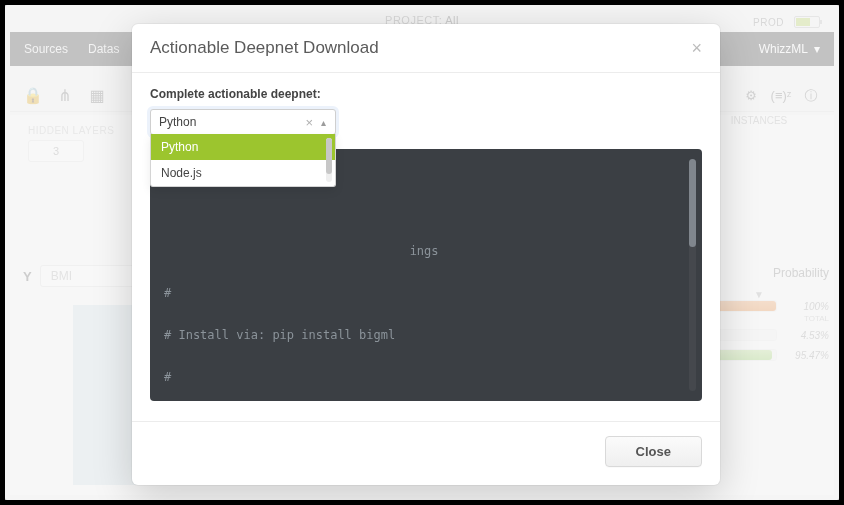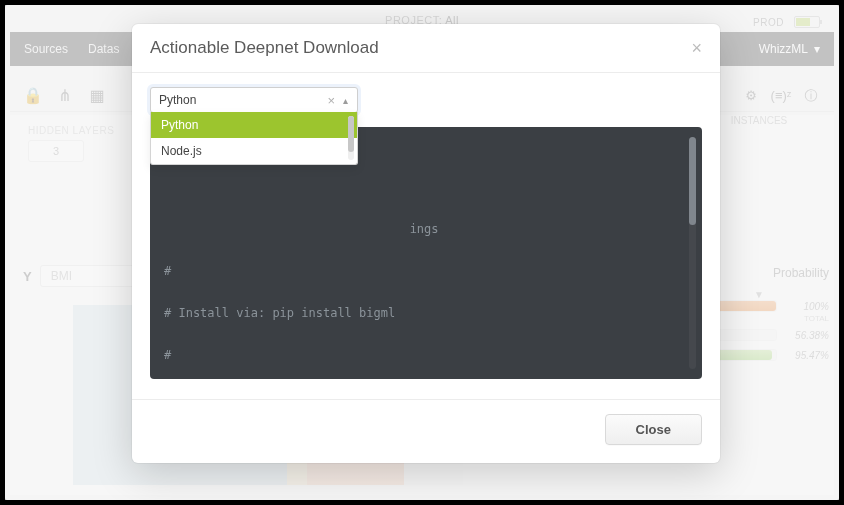--- a/index.html
+++ b/index.html
@@ -149,21 +149,21 @@
     }
     .form-label {
       font-size: 12px;
       color: #444;
       font-weight: 600;
       margin-bottom: 8px;
     }
 
     .select-wrap {
       position: relative;
-      width: 208px;
+      width: 186px;
     }
     .select-box {
       border: 1px solid #cfcfcf;
       border-radius: 3px;
       height: 26px;
       display: flex;
       align-items: center;
       padding: 0 6px 0 8px;
       font-size: 12px;
       color: #444;
@@ -316,21 +316,21 @@
         <div class="prob-bar">
             <div class="prob-fill o" style="width:100%"></div>
           </div>
         <span class="prob-val">100%</span>
       </div>
       <div style="text-align:right; color:#b8b8b8; font-size:8px; margin:-6px 0 6px;">TOTAL</div>
       <div class="prob-row">
         <div class="prob-bar">
             <div class="prob-fill g" style="width:5%"></div>
           </div>
-        <span class="prob-val">56.38%</span>
+        <span class="prob-val">4.53%</span>
       </div>
       <div class="prob-row">
         <div class="prob-bar">
             <div class="prob-fill g2" style="width:95%"></div>
           </div>
         <span class="prob-val">95.47%</span>
       </div>
     </div>
   </div>
 
@@ -344,20 +344,21 @@
 
 <div class="overlay"></div>
 
 <div class="modal">
   <div class="modal-header">
     <span class="modal-title">Actionable Deepnet Download</span>
     <span class="modal-close">×</span>
   </div>
 
   <div class="modal-body">
+    <div class="form-label">Complete actionable deepnet:</div>
 
     <div class="select-wrap">
       <div class="select-box">
         <span class="val">Python</span>
         <span class="clr">×</span>
         <span class="arrow">▴</span>
       </div>
       <div class="dropdown">
         <div class="dd-inner">
           <div class="dd-item active">Python</div>

